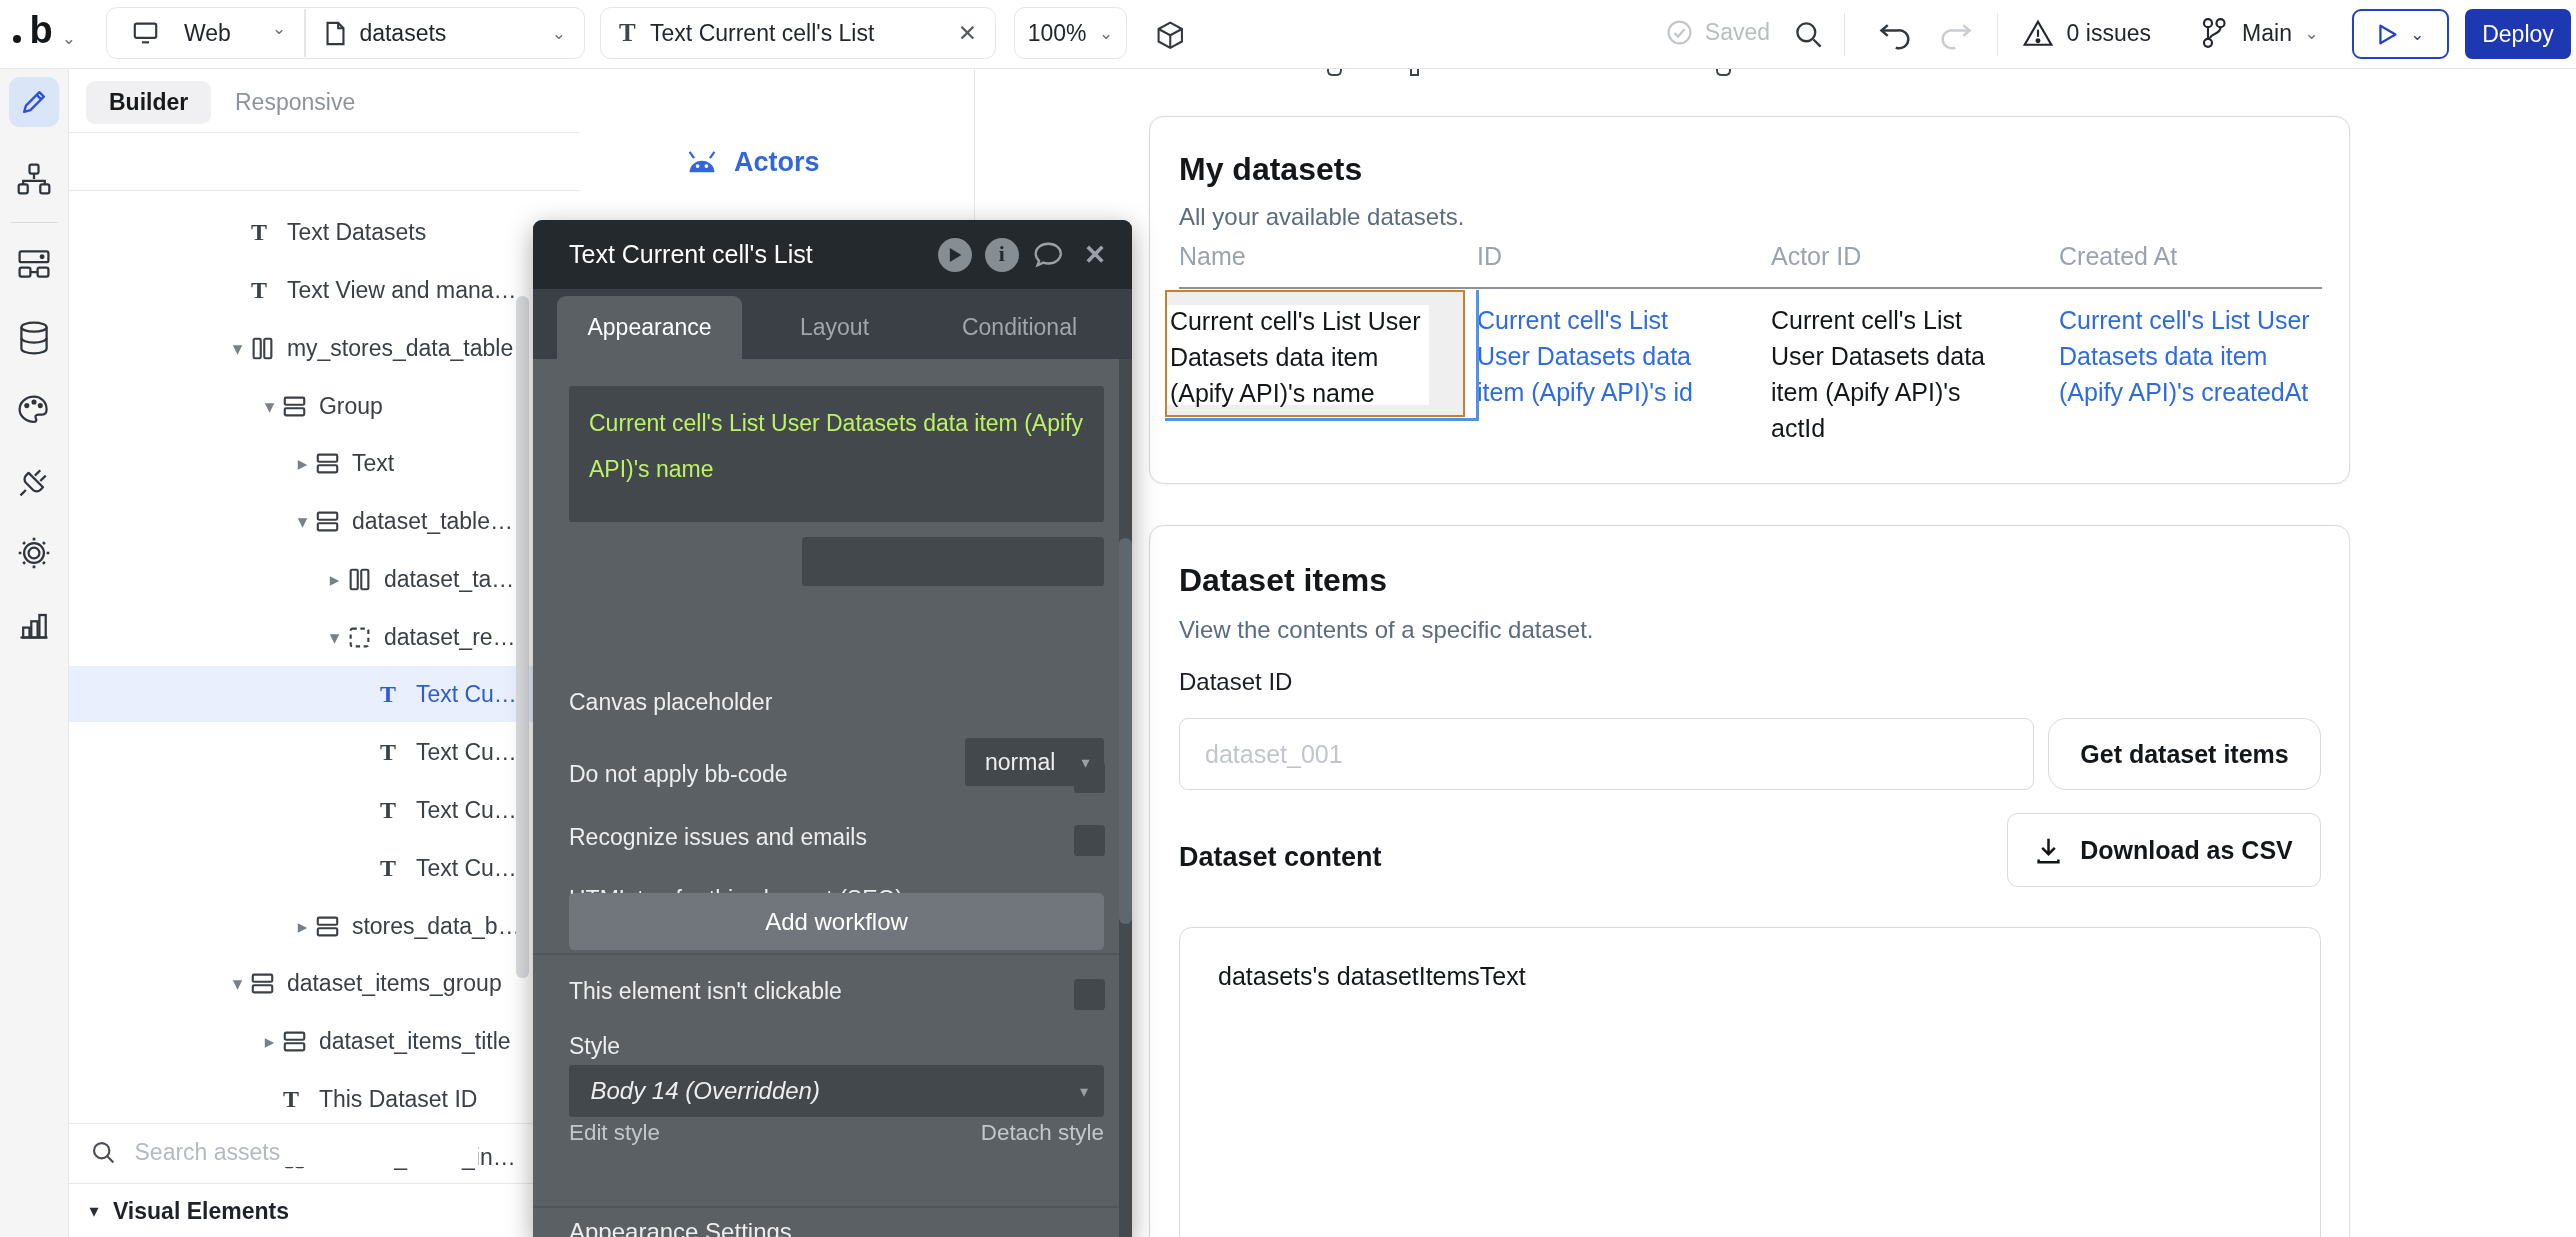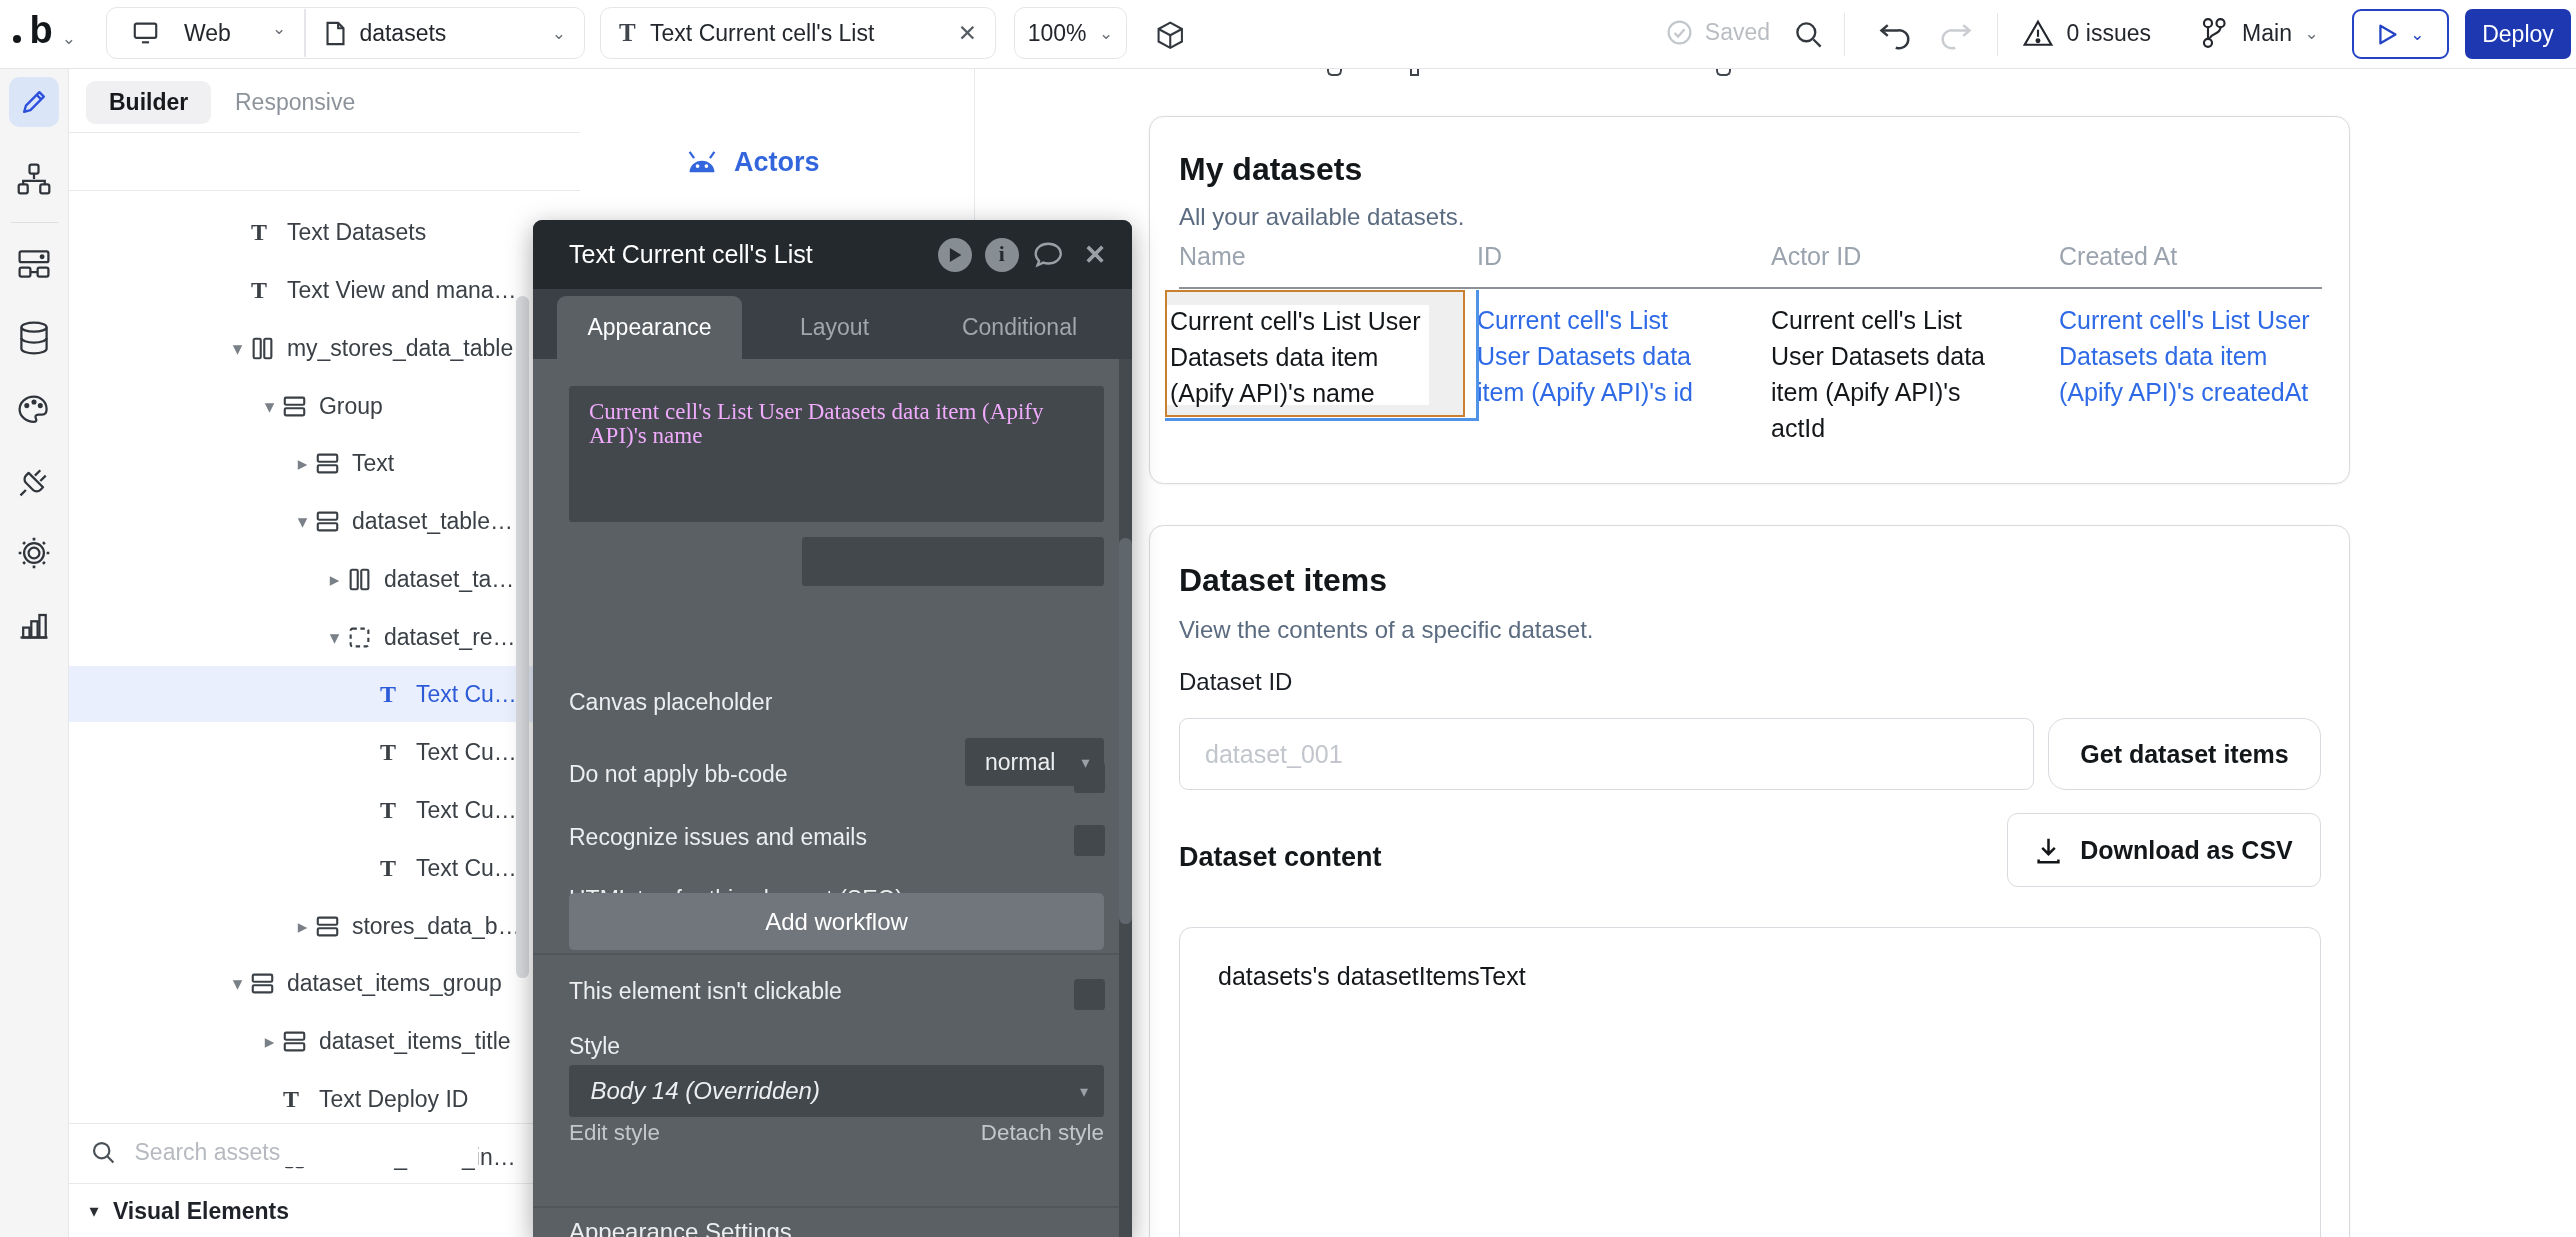--- a/index.html
+++ b/index.html
@@ -99,21 +99,21 @@
   #p-title{margin-left:36px;font-size:25px;color:#fff;flex:1;}
   .p-ico{width:34px;height:34px;border-radius:50%;background:#868d93;color:#24292e;display:flex;align-items:center;justify-content:center;margin-right:12.6px;flex:none;}
   .p-ico.plain{background:transparent;color:#9aa0a6;}
   #p-tabs{position:absolute;left:0;top:69px;width:100%;height:70px;background:#3a4046;}
   .p-tab{position:absolute;top:7.2px;height:63px;width:185px;display:flex;align-items:center;justify-content:center;
          font-size:23px;color:#a0a6ac;}
   .p-tab.active{background:#5b6065;border-radius:9px 9px 0 0;color:#fff;}
   #p-body{position:absolute;left:0;top:139px;width:100%;height:879px;background:#5b6065;color:#eceeef;}
   .fieldbox{background:#43484d;border-radius:3.6px;position:absolute;}
   #expr-box{left:36px;top:27px;width:535px;height:136px;padding:14.4px 20px;box-sizing:border-box;}
-  #expr-box .expr{color:#f0abfc;font-size:23px;line-height:24px;font-family:Liberation Serif, serif;}
+  #expr-box .expr{color:#bef264;font-size:23px;line-height:46px;}
   #rte{position:absolute;right:28px;top:176px;font-size:21.5px;color:#9fa4a8;}
   .p-label{position:absolute;left:36px;font-size:23px;color:#eceeef;}
   .p-check{position:absolute;left:541px;width:30.5px;height:30.5px;background:#43484d;border-radius:3.6px;}
   #ph-input{left:269px;top:178px;width:302px;height:49px;}
   #htmltag-dd{left:432px;top:379px;width:139px;height:48px;display:flex;align-items:center;justify-content:space-between;
               padding:0 14.4px 0 20px;box-sizing:border-box;font-size:23px;color:#eceeef;}
   .dd-caret{font-size:16px;color:#9aa0a6;}
   .p-div{position:absolute;left:0;width:100%;height:1.8px;background:#51565b;}
   #addwf-btn{position:absolute;left:36px;top:534px;width:535px;height:57px;background:#70767c;border-radius:5.4px;
              display:flex;align-items:center;justify-content:center;font-size:24px;color:#fff;}
@@ -449,21 +449,21 @@
             </svg>
           </span>
           <span class="tlabel">dataset_items_title</span>
         </div>
         <div class="trow" style="top: 881px;">
           <span style="width:188px;flex:none;"></span>
           <span class="caret"></span>
           <span class="ticon">
             <span class="t-serif">T</span>
           </span>
-          <span class="tlabel">Text Deploy ID</span>
+          <span class="tlabel">This Dataset ID</span>
         </div>
         <div class="trow" style="top: 939px;">
           <span style="width:188px;flex:none;"></span>
           <span class="caret">▸</span>
           <span class="ticon">
             <svg width="23" height="23" viewBox="0 0 26 26" fill="none" stroke="currentColor" stroke-width="2.4">
               <rect x="3" y="2" width="8" height="22" rx="1.5"></rect>
               <rect x="15" y="2" width="8" height="22" rx="1.5"></rect>
             </svg>
           </span>

